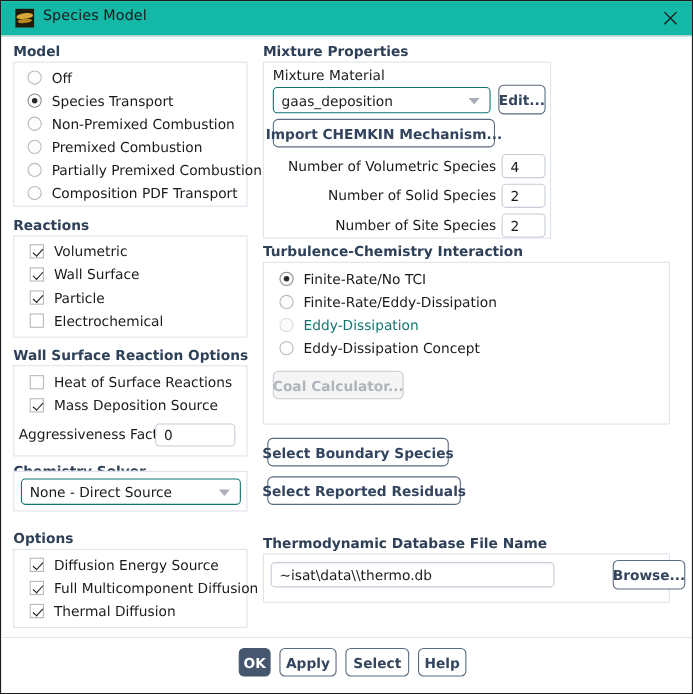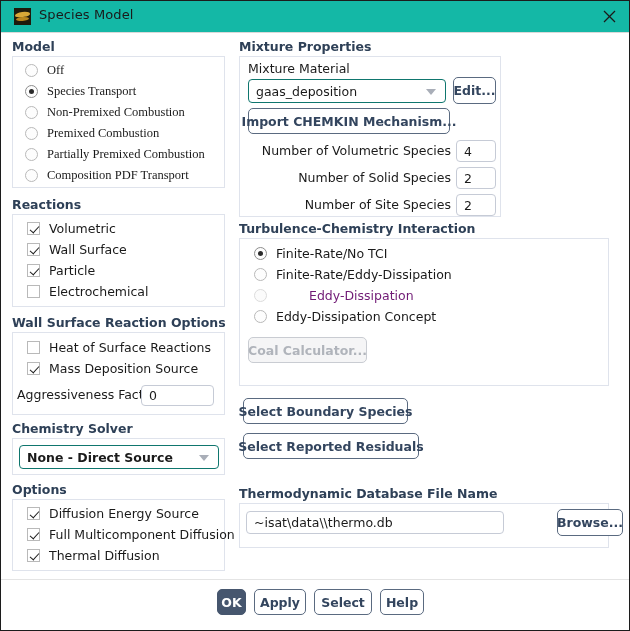--- a/index.html
+++ b/index.html
@@ -91,21 +91,21 @@
     position: absolute;
     display: flex;
     align-items: center;
     white-space: nowrap;
   }
   .lbl {
     color: #1a1a1a;
     font-size: 12.5px;
     white-space: nowrap;
   }
-  .lbl.disabled { color: #701a75; margin-left: 33px; }
+  .lbl.disabled { color: #0f766e; }
 
   
   .radio-outer {
     width: 13px; height: 13px;
     box-sizing: border-box;
     border: 1px solid #b9b9b9;
     border-radius: 50%;
     background: #fdfdfd;
     margin-right: 9px;
     flex: 0 0 auto;
@@ -233,21 +233,21 @@
     <div class="title-text">Species Model</div>
     <div class="close-btn">
       <svg width="13" height="13" viewBox="0 0 13 13">
         <line x1="1" y1="1" x2="12" y2="12" stroke="#1a1a1a" stroke-width="1.2"></line>
         <line x1="12" y1="1" x2="1" y2="12" stroke="#1a1a1a" stroke-width="1.2"></line>
       </svg>
     </div>
   </div>
 
   <div class="section-header" style="left:11px; top:38px;">Model</div>
-  <div class="groupbox" style="left:11px; top:55px; width:213px; height:132px;font-family:Liberation Serif, serif;">
+  <div class="groupbox" style="left:11px; top:55px; width:213px; height:132px;">
     <div class="row" style="left:12px; top:6px;">
       <span class="radio-outer"></span>
       <span class="lbl">Off</span>
     </div>
     <div class="row" style="left:12px; top:27px;">
       <span class="radio-outer checked"></span>
       <span class="lbl">Species Transport</span>
     </div>
     <div class="row" style="left:12px; top:48px;">
       <span class="radio-outer"></span>
@@ -297,21 +297,21 @@
       <span class="cb-outer checked"></span>
       <span class="lbl">Mass Deposition Source</span>
     </div>
     <div class="row" style="left:4px; top:54px;">
       <span class="lbl">Aggressiveness Factor</span>
     </div>
     <div class="tinput" style="left:128px; top:52px; width:73px; height:21px;">0</div>
   </div>
 
   <div class="section-header" style="left:11px; top:420px;">Chemistry Solver</div>
-  <div class="groupbox" style="left:11px; top:437px; width:213px; height:37px;font-weight:bold;">
+  <div class="groupbox" style="left:11px; top:427px; width:213px; height:37px;">
     <div class="combo" style="left:6px; top:6px; width:200px; height:24px;">
       <span>None - Direct Source</span>
       <span class="arrow"></span>
     </div>
   </div>
 
   <div class="section-header" style="left:11px; top:481px;">Options</div>
   <div class="groupbox" style="left:11px; top:498px; width:213px; height:72px;">
     <div class="row" style="left:14px; top:6px;">
       <span class="cb-outer checked"></span>

